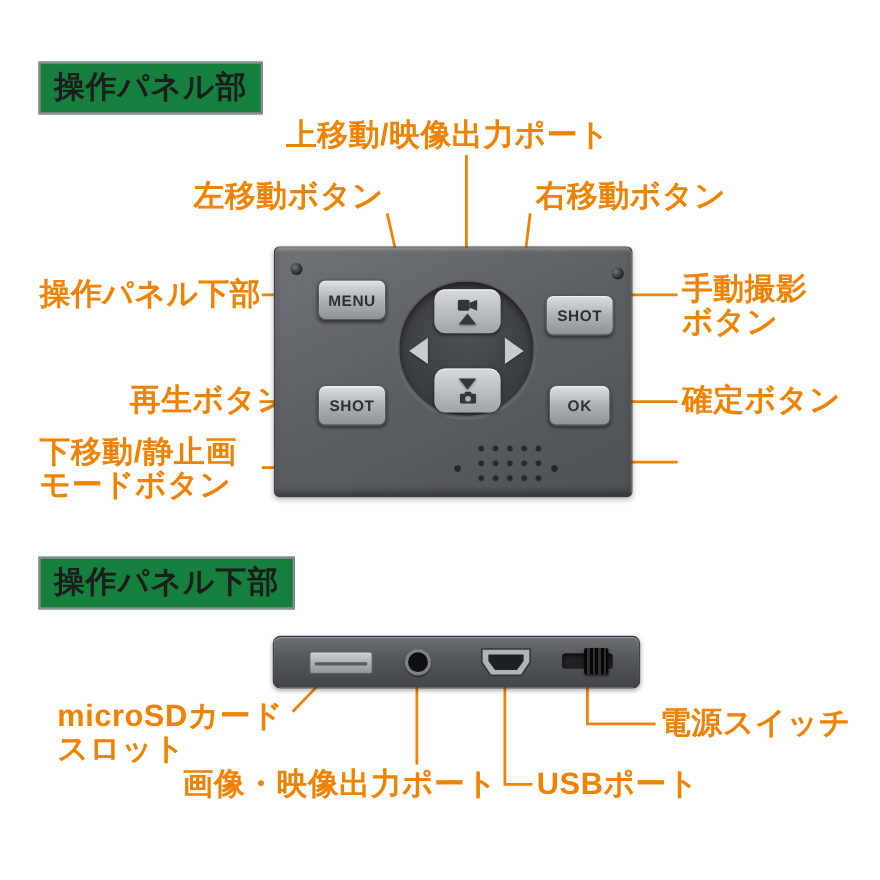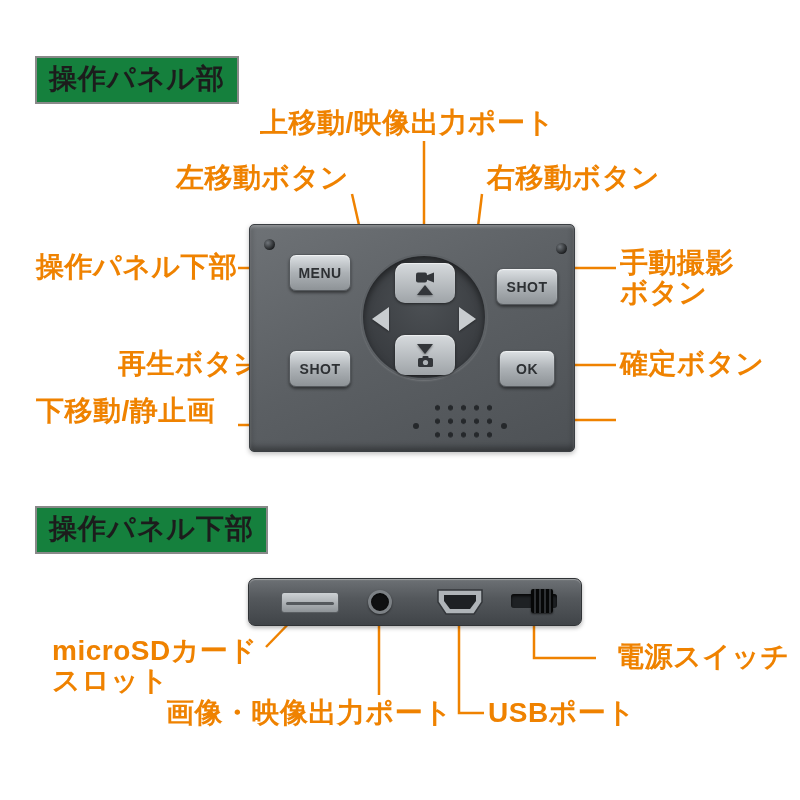--- a/index.html
+++ b/index.html
@@ -111,20 +111,21 @@
   <div class="olabel" style="left:487px;top:163px;">右移動ボタン</div>
   <div class="olabel" style="left:36px;top:252px;">操作パネル下部</div>
   <div class="olabel" style="left:620px;top:248px;">
     <div>手動撮影</div>
     <div>ボタン</div>
   </div>
   <div class="olabel" style="left:90px;top:349px;margin-left:28px;">再生ボタン</div>
   <div class="olabel" style="left:620px;top:349px;">確定ボタン</div>
   <div class="olabel" style="left:36px;top:396px;">
     <div>下移動/静止画</div>
+    <div>モードボタン</div>
   </div>
 
   <div class="panel">
     <div class="screw" style="left:14px;top:14px;"></div>
     <div class="screw" style="left:306px;top:18px;"></div>
 
     <div class="dev-btn" style="left:39px;top:29px;">MENU</div>
     <div class="dev-btn" style="left:246px;top:43px;">SHOT</div>
     <div class="dev-btn" style="left:39px;top:125px;">SHOT</div>
     <div class="dev-btn" style="left:249px;top:125px;width:54px;">OK</div>
@@ -168,15 +169,15 @@
       <div class="switch-knob"></div>
     </div>
   </div>
 
   <div class="olabel" style="left:52px;top:636px;">
     <div>microSDカード</div>
     <div>スロット</div>
   </div>
   <div class="olabel" style="left:166px;top:698px;">画像・映像出力ポート</div>
   <div class="olabel" style="left:488px;top:698px;">USBポート</div>
-  <div class="olabel" style="left:600px;top:642px;margin-left:16px;">電源スイッチ</div>
+  <div class="olabel" style="left:600px;top:642px;">電源スイッチ</div>
 
 </div>
 
 </body></html>

